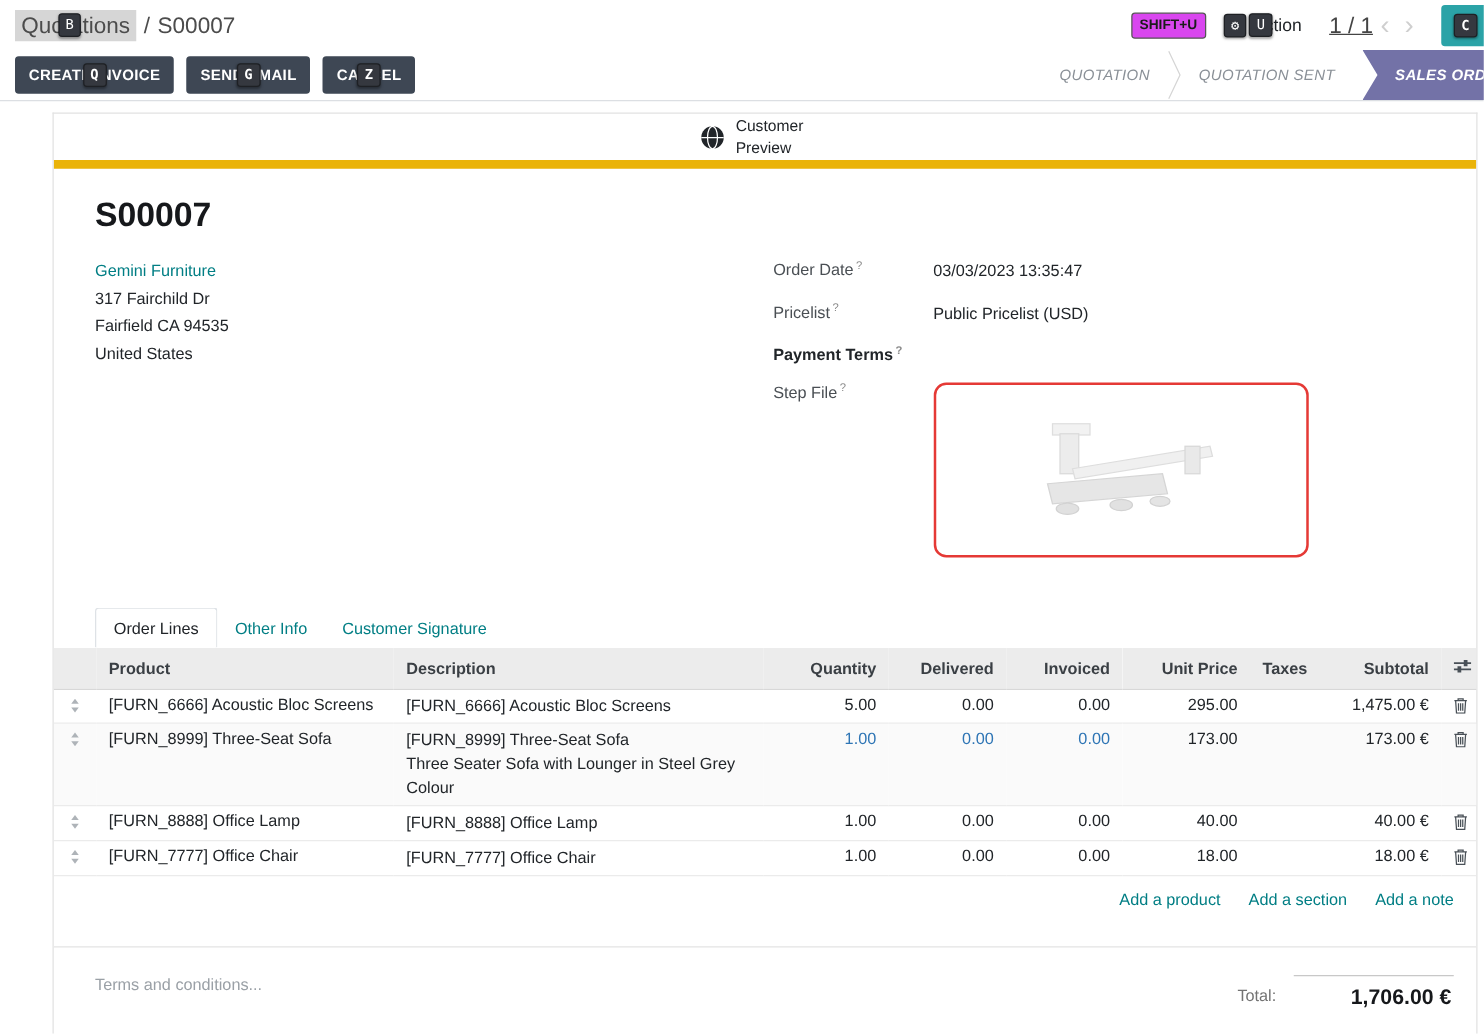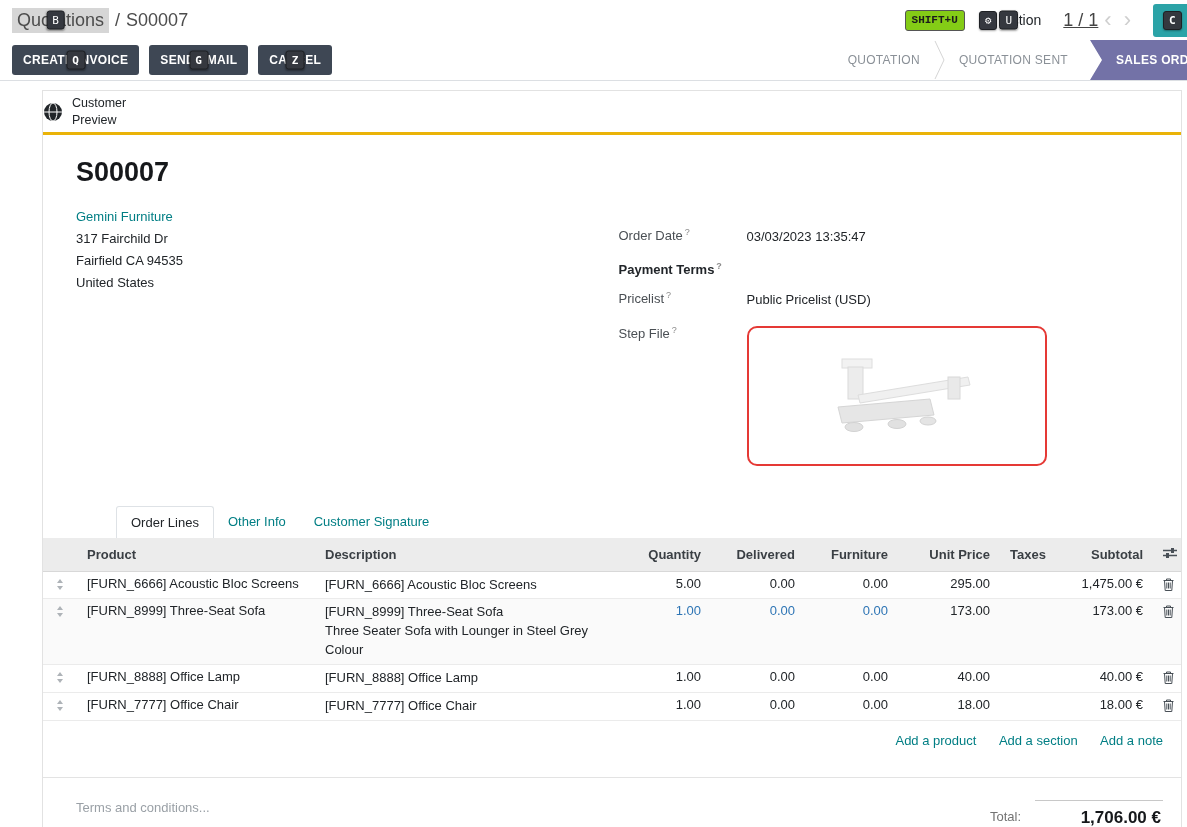--- a/index.html
+++ b/index.html
@@ -13,23 +13,23 @@
   .hotkey {
     display: inline-block;
     background: #35383f; color: #fff;
     border: 1px solid #1e2024; border-radius: 3px;
     font-family: "DejaVu Sans Mono", monospace;
     font-size: 11px; line-height: 1; padding: 3px 5px;
     box-shadow: 0 1px 2px rgba(0,0,0,.35);
   }
   .hotkey-light {
     display: inline-block;
-    background: #84cc16; color: #1b1b1b;
+    background: #d946ef; color: #1b1b1b;
     border: 1px solid #555; border-radius: 3px;
-    font-family: Liberation Mono, monospace;
+    font-family: Liberation Sans, sans-serif;
     font-size: 11px; font-weight: bold; line-height: 1; padding: 4px 6px;
   }
 
   
   .topbar {
     height: 40px; display: flex; align-items: center;
     padding-left: 12px; position: relative;
   }
   .breadcrumb { font-size: 18px; color: #4c4c4c; display: flex; align-items: center; gap: 6px; }
   .crumb-parent { background: #d6d6d6; padding: 2px 5px; position: relative; cursor: pointer; }
@@ -55,69 +55,69 @@
     border-bottom: 1px solid #dcdfe3; padding-left: 12px; position: relative;
   }
   .actionbar-left { display: flex; align-items: center; gap: 10px; }
   .btn-dark {
     background: #3e4754; color: #fff; border: none; border-radius: 3px;
     font-family: "Liberation Sans", sans-serif;
     font-size: 12px; font-weight: bold; letter-spacing: .3px;
     padding: 8px 11px; position: relative; cursor: pointer; white-space: nowrap;
   }
   .btn-dark .hotkey { position: absolute; left: 50%; top: 50%; transform: translate(-50%,-50%); }
-  .statusbar { display: flex; align-items: center; height: 100%; }
+  .statusbar { display: flex; align-items: center; height: 100%; font-style: italic; }
   .status-step { font-size: 12px; font-weight: 500; letter-spacing: .3px; color: #8a9097; padding: 0 14px; white-space: nowrap; cursor: pointer; }
   .status-sep { display: block; }
   .status-active {
     height: 100%; display: flex; align-items: center;
     background: #7372a7; color: #fff;
     font-size: 12px; font-weight: bold; letter-spacing: .3px; white-space: nowrap;
     padding: 0 16px 0 26px; margin-left: 8px; margin-right: -55px; width: 152px;
     clip-path: polygon(0 0, 100% 0, 100% 100%, 0 100%, 12px 50%);
     cursor: pointer;
   }
 
   
   .sheet {
     margin: 9px 5px 0 42px; height: 737px; overflow: hidden;
     border: 1px solid #e2e2e2; border-bottom: none; background: #fff;
   }
   .sheet-topstrip {
-    height: 44px; border-bottom: 3px solid #eab308;
-    display: flex; justify-content: flex-start; align-items: center; padding-right: 14px;
+    height: 44px; border-bottom: 7px solid #eab308;
+    display: flex; justify-content: center; align-items: center; padding-right: 14px;
   }
   .customer-preview { display: flex; align-items: center; gap: 9px; cursor: pointer; }
   .preview-label { font-size: 12.5px; color: #212529; width: 62px; line-height: 1.3; }
 
   .sheet-body { padding: 0 20px 0 33px; }
   h1.title { font-size: 27px; font-weight: 600; color: #16181b; margin: 22px 0 18px; }
 
   .field-grid { display: flex; }
   .col-left { width: 50%; }
-  .col-right { width: 50%; margin-top: 20px; }
+  .col-right { width: 50%; }
   .field-row { display: flex; margin-bottom: 12px; }
   .field-label { width: 152px; flex-shrink: 0; font-size: 13px; color: #4a4f54; padding-top: 1px; }
   .col-right .field-label { width: 128px; }
   .field-label sup { font-size: 9px; color: #8a8a8a; margin-left: 2px; }
   .label-strong { font-weight: bold; color: #212529; }
   .field-value { font-size: 13px; color: #212529; line-height: 1.7; }
   .link { color: #017e84; cursor: pointer; }
   .template-row { margin-top: 26px; }
   .template-input { min-width: 220px; min-height: 18px; }
 
   .stepfile-box {
     width: 300px; height: 140px; margin-top: 2px;
     border: 2px solid #e53935; border-radius: 10px;
     display: flex; align-items: center; justify-content: center; background: #fff;
     cursor: pointer;
   }
 
   
-  .tabs { display: flex; margin-top: 28px; align-items: center; margin-left: 40px; }
+  .tabs { display: flex; margin-top: 28px; align-items: flex-end; }
   .tab { font-size: 13px; padding: 8px 14px; cursor: pointer; }
   .tab.active {
     color: #212529; background: #fff;
     border: 1px solid #dee2e6; border-bottom: none; border-radius: 3px 3px 0 0;
   }
   .tab.inactive { color: #017e84; }
 
   
   table.lines { width: 100%; border-collapse: collapse; table-layout: fixed; font-size: 13px; }
   table.lines thead th {
@@ -241,30 +241,30 @@
       </div>
 
       <div class="col-right">
         <div class="field-row">
           <div class="field-label">
             <span>Order Date</span><sup>?</sup>
           </div>
           <div class="field-value">03/03/2023 13:35:47</div>
         </div>
         <div class="field-row">
+          <div class="field-label">
+            <span>Pricelist</span><sup>?</sup>
+          </div>
+          <div class="field-value">Public Pricelist (USD)</div>
+        </div>
+        <div class="field-row">
           <div class="field-label label-strong">
             <span>Payment Terms</span><sup>?</sup>
           </div>
           <div class="field-value"></div>
-        </div>
-        <div class="field-row">
-          <div class="field-label">
-            <span>Pricelist</span><sup>?</sup>
-          </div>
-          <div class="field-value">Public Pricelist (USD)</div>
         </div>
         <div class="field-row">
           <div class="field-label">
             <span>Step File</span><sup>?</sup>
           </div>
           <div class="stepfile-box">
             <svg width="190" height="105" viewBox="0 0 190 105">
               <g stroke-width="1">
                 <rect x="40" y="16" width="30" height="9" fill="#f2f2f2" stroke="#dedede"></rect>
                 <rect x="46" y="24" width="15" height="32" fill="#ececec" stroke="#dadada"></rect>
@@ -301,21 +301,21 @@
         <col style="width:97px">
         <col style="width:30px">
     </colgroup>
     <thead>
       <tr>
         <th></th>
         <th>Product</th>
         <th>Description</th>
         <th class="num">Quantity</th>
         <th class="num">Delivered</th>
-        <th class="num">Furniture</th>
+        <th class="num">Invoiced</th>
         <th class="num">Unit Price</th>
         <th>Taxes</th>
         <th class="num">Subtotal</th>
         <th>
           <span class="opt-col-btn">
             <svg width="14" height="12" viewBox="0 0 14 12">
                 <g stroke="#495057" stroke-width="1.4">
                   <path d="M0 3.5h14M0 8.5h14"></path>
                 </g>
                 <rect x="8" y="1" width="3" height="5" fill="#495057"></rect>

